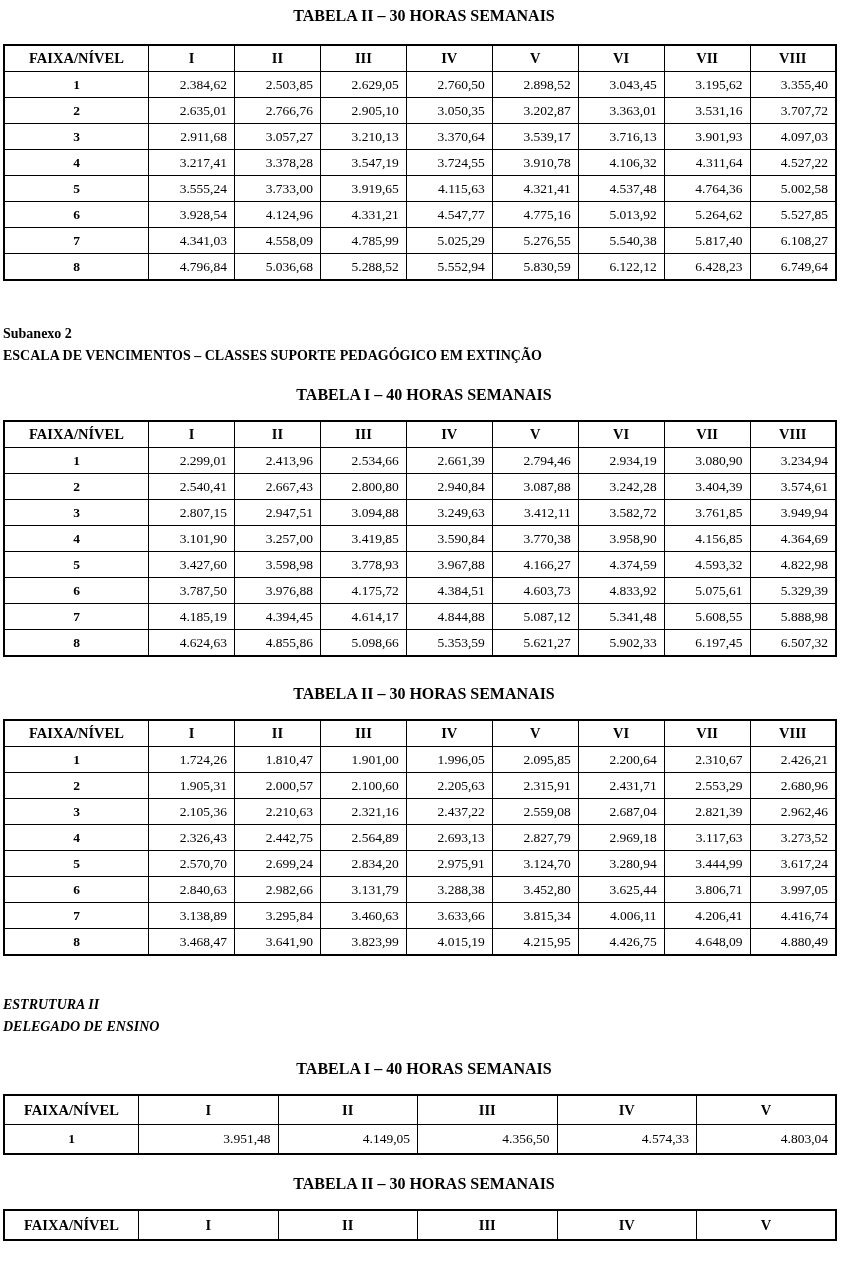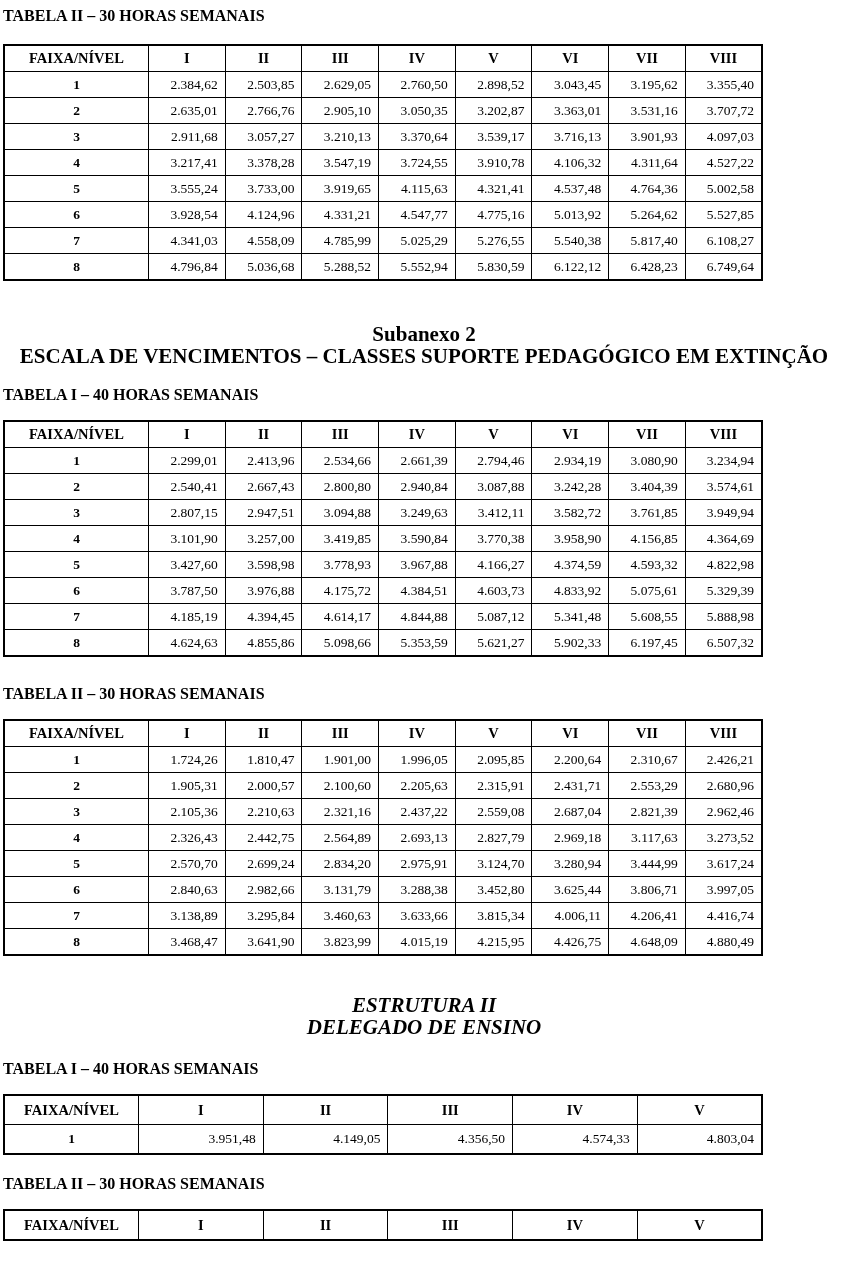--- a/index.html
+++ b/index.html
@@ -5,38 +5,38 @@
   html, body {
     margin: 0; padding: 0;
     background: #ffffff;
     color: #000000;
     font-family: "Liberation Serif", "DejaVu Serif", serif;
   }
   body { width: 848px; height: 1283px; overflow: hidden; }
   .page { padding: 0 3px; }
 
   .doc-title {
-    text-align: left;
+    text-align: center;
     font-weight: bold;
     font-size: 16px;
     line-height: 20px;
   }
   .title-top        { padding-top: 6px; }
   .heading-block    { margin-top: 42px; }
-  .heading-line     { text-align: center; font-weight: bold; font-size: 21px; line-height: 22px; }
+  .heading-line     { text-align: left; font-weight: bold; font-size: 14px; line-height: 22px; }
   .title-t2         { margin-top: 18px; }
   .title-t3         { margin-top: 27px; }
   .heading-block-2  { margin-top: 38px; font-style: italic; }
   .title-t4         { margin-top: 21px; }
   .title-t5         { margin-top: 19px; }
 
   table {
     border-collapse: collapse;
     table-layout: fixed;
-    width: 760px;
+    width: 834px;
     border: 2px solid #000;
     margin-top: 15px;
   }
   .table-top { margin-top: 18px; }
   th, td {
     border: 1px solid #000;
     overflow: hidden;
     white-space: nowrap;
     padding: 0;
   }

